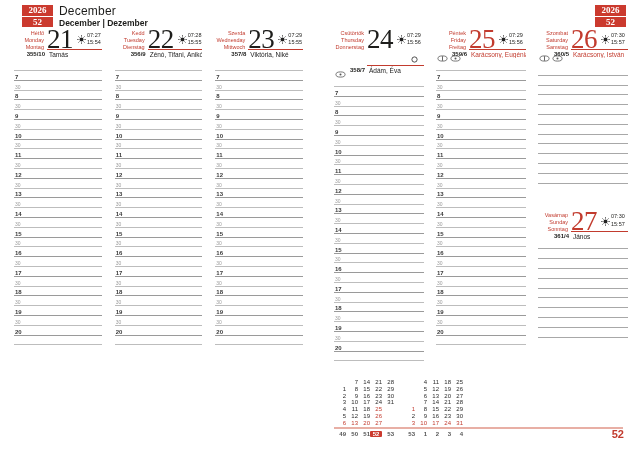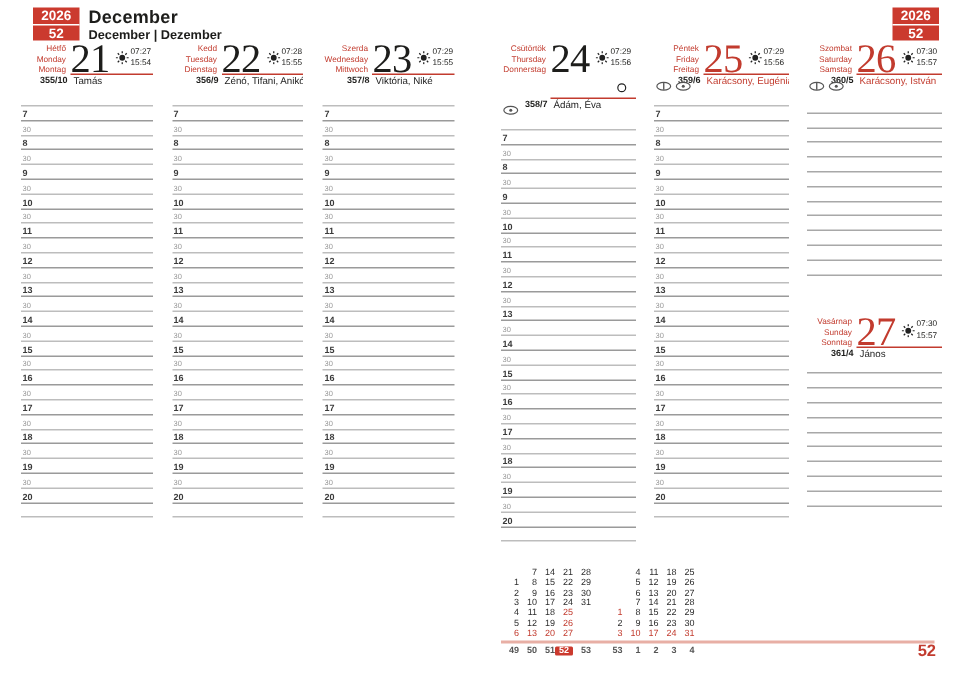--- a/index.html
+++ b/index.html
@@ -1,27 +1,27 @@
 <!DOCTYPE html>
 <html><head>
 <meta charset="utf-8">
 <style>
   html,body{margin:0;padding:0;background:#fff;}
   .spread{position:relative;width:636px;height:450px;background:#fff;
     font-family:"Liberation Sans",sans-serif;color:#1d1d1b;overflow:hidden;}
 
   
   .corner-box{position:absolute;top:5px;width:31px;background:#cb3a2e;color:#fff;
-    text-align:center;font-weight:bold;}
+    text-align:center;font-weight:bold;font-family:Liberation Serif, serif;}
   .corner-left{left:22px}
   .corner-right{left:595px}
   .cb-year{display:block;font-size:9px;line-height:11px;border-bottom:1px solid #fff;}
   .cb-week{display:block;font-size:9px;line-height:10px;}
 
-  .month-title{position:absolute;left:59px;top:4px;font-size:12px;font-weight:bold;letter-spacing:.2px;text-align:right;}
+  .month-title{position:absolute;left:59px;top:4px;font-size:12px;font-weight:normal;letter-spacing:.2px;text-align:right;}
   .month-sub{position:absolute;left:59px;top:18px;font-size:8.5px;font-weight:bold;text-align:center;}
 
   
   .page{position:absolute;top:28px;display:flex;}
   #page-left{left:14px;width:289px;gap:13px;}
   #page-right{left:334px;width:294px;gap:12px;}
   .col{flex:1 1 0;min-width:0;display:flex;flex-direction:column;}
 
   
   .h1{display:flex;align-items:flex-start;}

